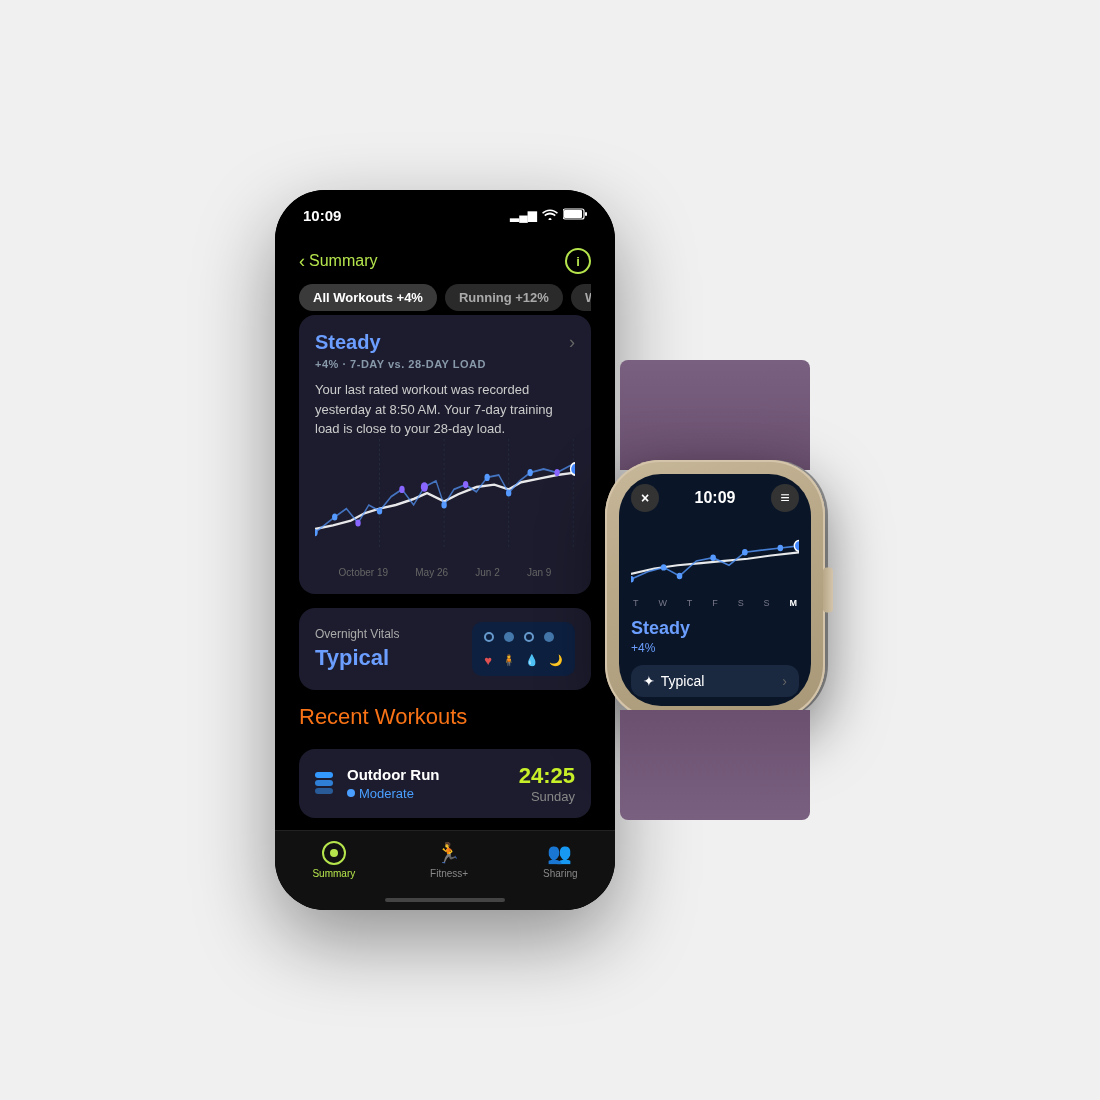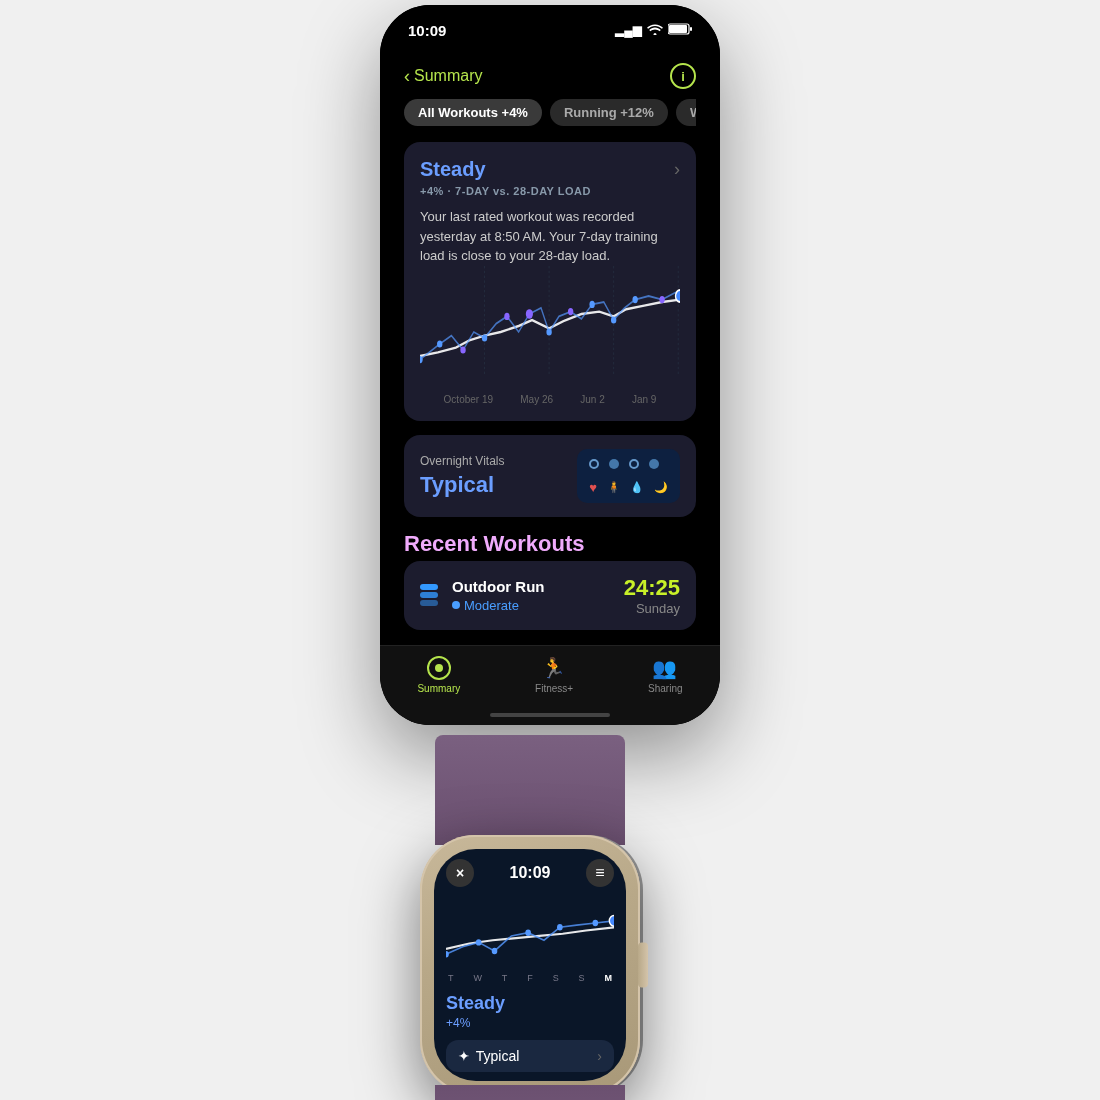--- a/index.html
+++ b/index.html
@@ -12,21 +12,20 @@
       justify-content: center;
       font-family: -apple-system, BlinkMacSystemFont, 'SF Pro Display', 'Helvetica Neue', sans-serif;
       overflow: hidden;
     }
     .scene {
       display: flex;
       align-items: center;
       justify-content: center;
       gap: 30px;
       position: relative;
-      flex-direction: column;
     }
 
     
     .iphone {
       width: 340px;
       height: 720px;
       background: #1a1a1a;
       border-radius: 50px;
       position: relative;
       box-shadow: 0 30px 80px rgba(0,0,0,0.4), inset 0 0 0 1.5px #3a3a3a;
@@ -105,21 +104,21 @@
     .page-title {
       color: #fff;
       font-size: 30px;
       font-weight: 700;
       margin-bottom: 16px;
     }
 
     .tabs-row {
       display: flex;
       gap: 8px;
-      margin-bottom: 16px;
+      margin-bottom: 4px;
       overflow: hidden;
     }
     .tab-pill {
       padding: 6px 14px;
       border-radius: 20px;
       font-size: 13px;
       font-weight: 600;
       white-space: nowrap;
     }
     .tab-pill.active {
@@ -200,24 +199,24 @@
       font-size: 12px;
       margin-bottom: 4px;
     }
     .vitals-status {
       color: #6b9eff;
       font-size: 22px;
       font-weight: 700;
     }
 
     .section-title {
-      color: #f0abfc;
+      color: #f97316;
       font-size: 22px;
-      font-weight: 700;
-      margin-bottom: 4px;
+      font-weight: 400;
+      margin-bottom: 19px;
     }
 
     .workout-card {
       background: #1c1c2e;
       border-radius: 16px;
       padding: 14px 16px;
       display: flex;
       align-items: center;
       gap: 14px;
     }

